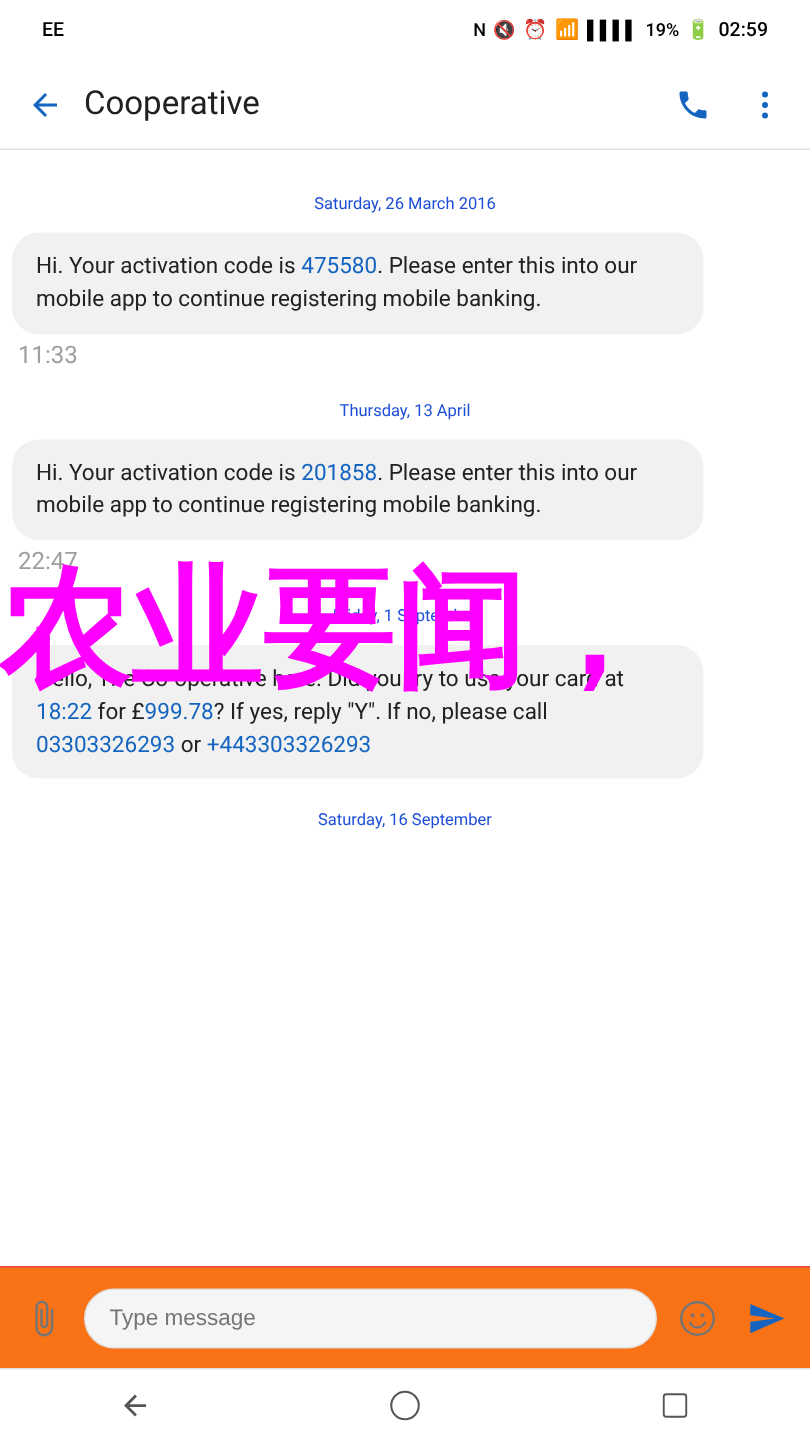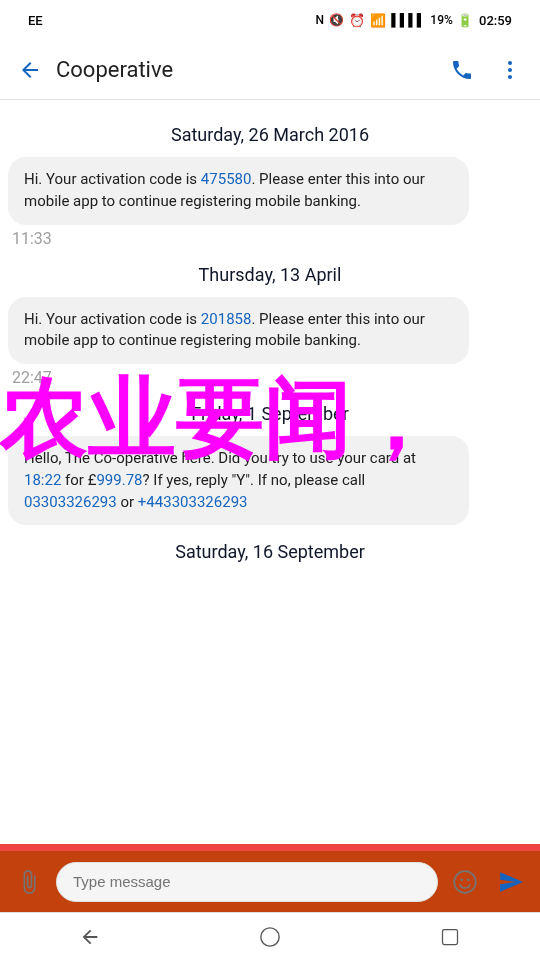--- a/index.html
+++ b/index.html
@@ -64,22 +64,22 @@
       overflow-y: auto;
       background: #fff;
       padding: 12px 8px;
     }
 
     .date-divider {
       text-align: center;
       margin: 12px 0;
     }
     .date-divider span {
-      font-size: 18px;
-      color: #0f172a;
+      font-size: 11px;
+      color: #1d4ed8;
     }
 
     .message-bubble {
       background: #f1f1f1;
       border-radius: 18px;
       padding: 12px 16px;
       max-width: 88%;
       margin-bottom: 4px;
       position: relative;
     }
@@ -117,22 +117,22 @@
       white-space: nowrap;
     }
 
     
     .input-bar {
       position: absolute;
       bottom: 48px;
       left: 0;
       width: 540px;
       height: 68px;
-      background: #c2410c;
-      border-top: 7px solid #ef4444;
+      background: #f97316;
+      border-top: 1px solid #ef4444;
       display: flex;
       align-items: center;
       padding: 8px 10px;
       gap: 8px;
     }
     .input-attach {
       width: 38px; height: 38px;
       display: flex; align-items: center; justify-content: center;
     }
     .input-field {

